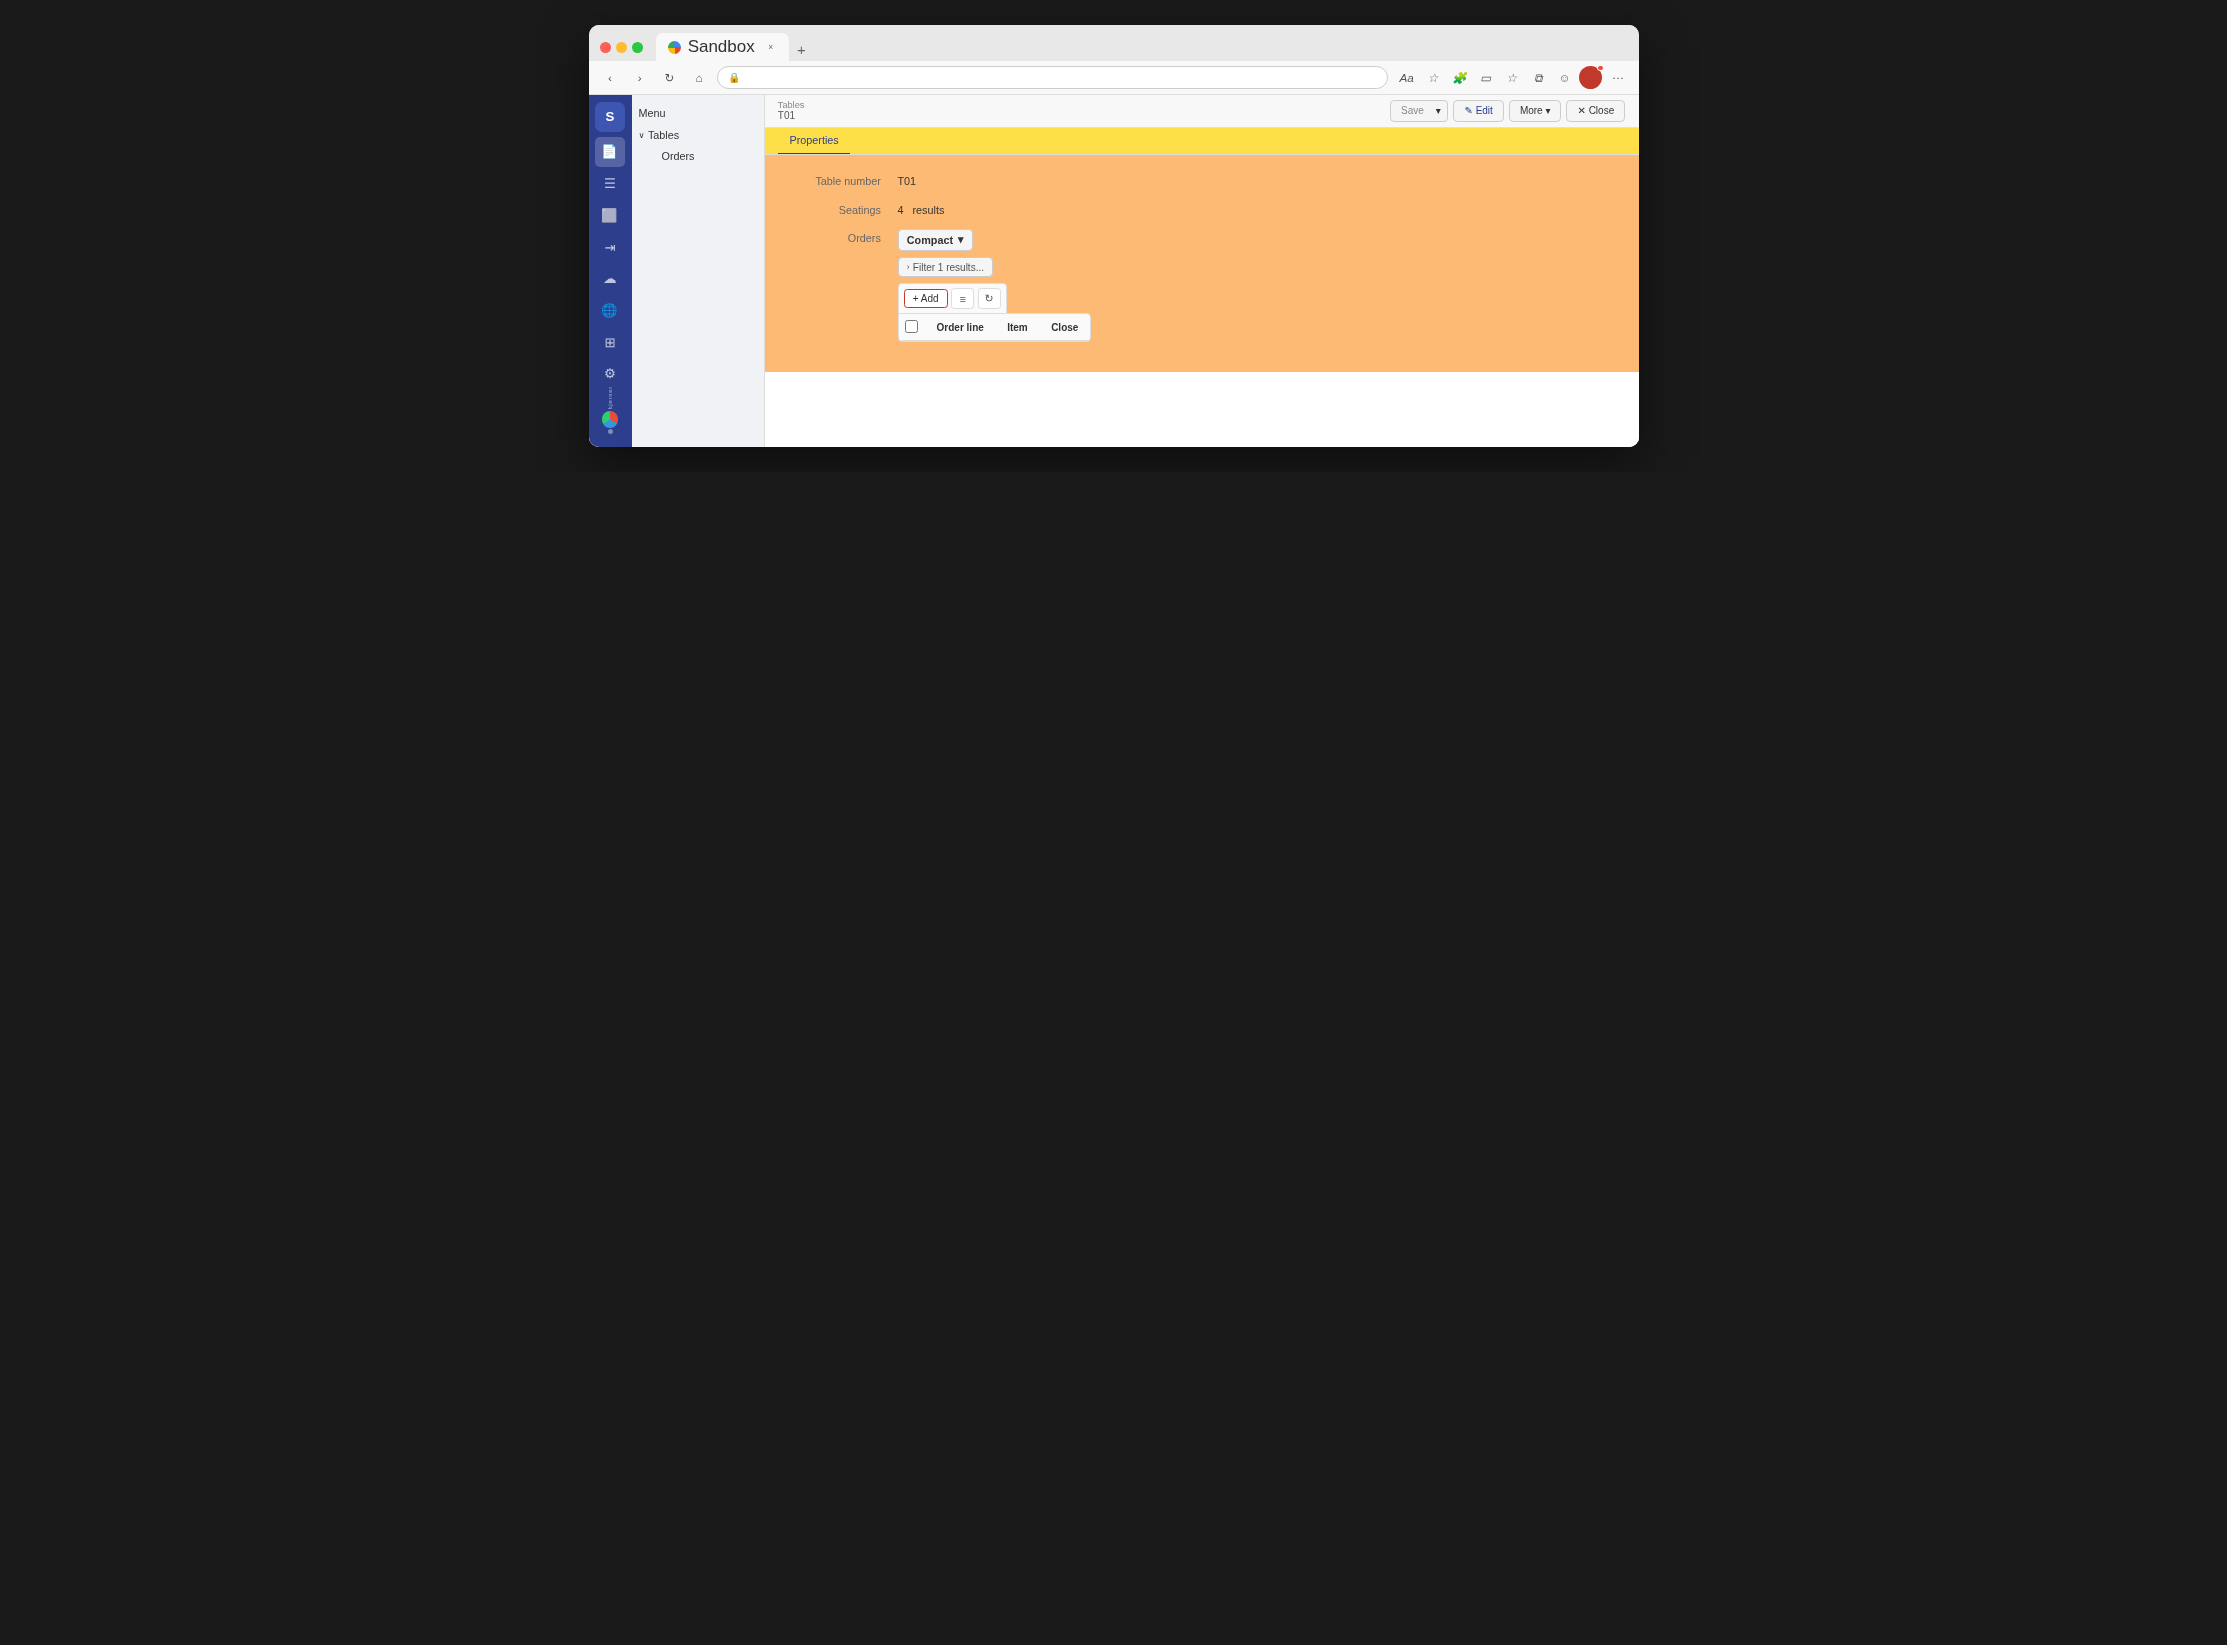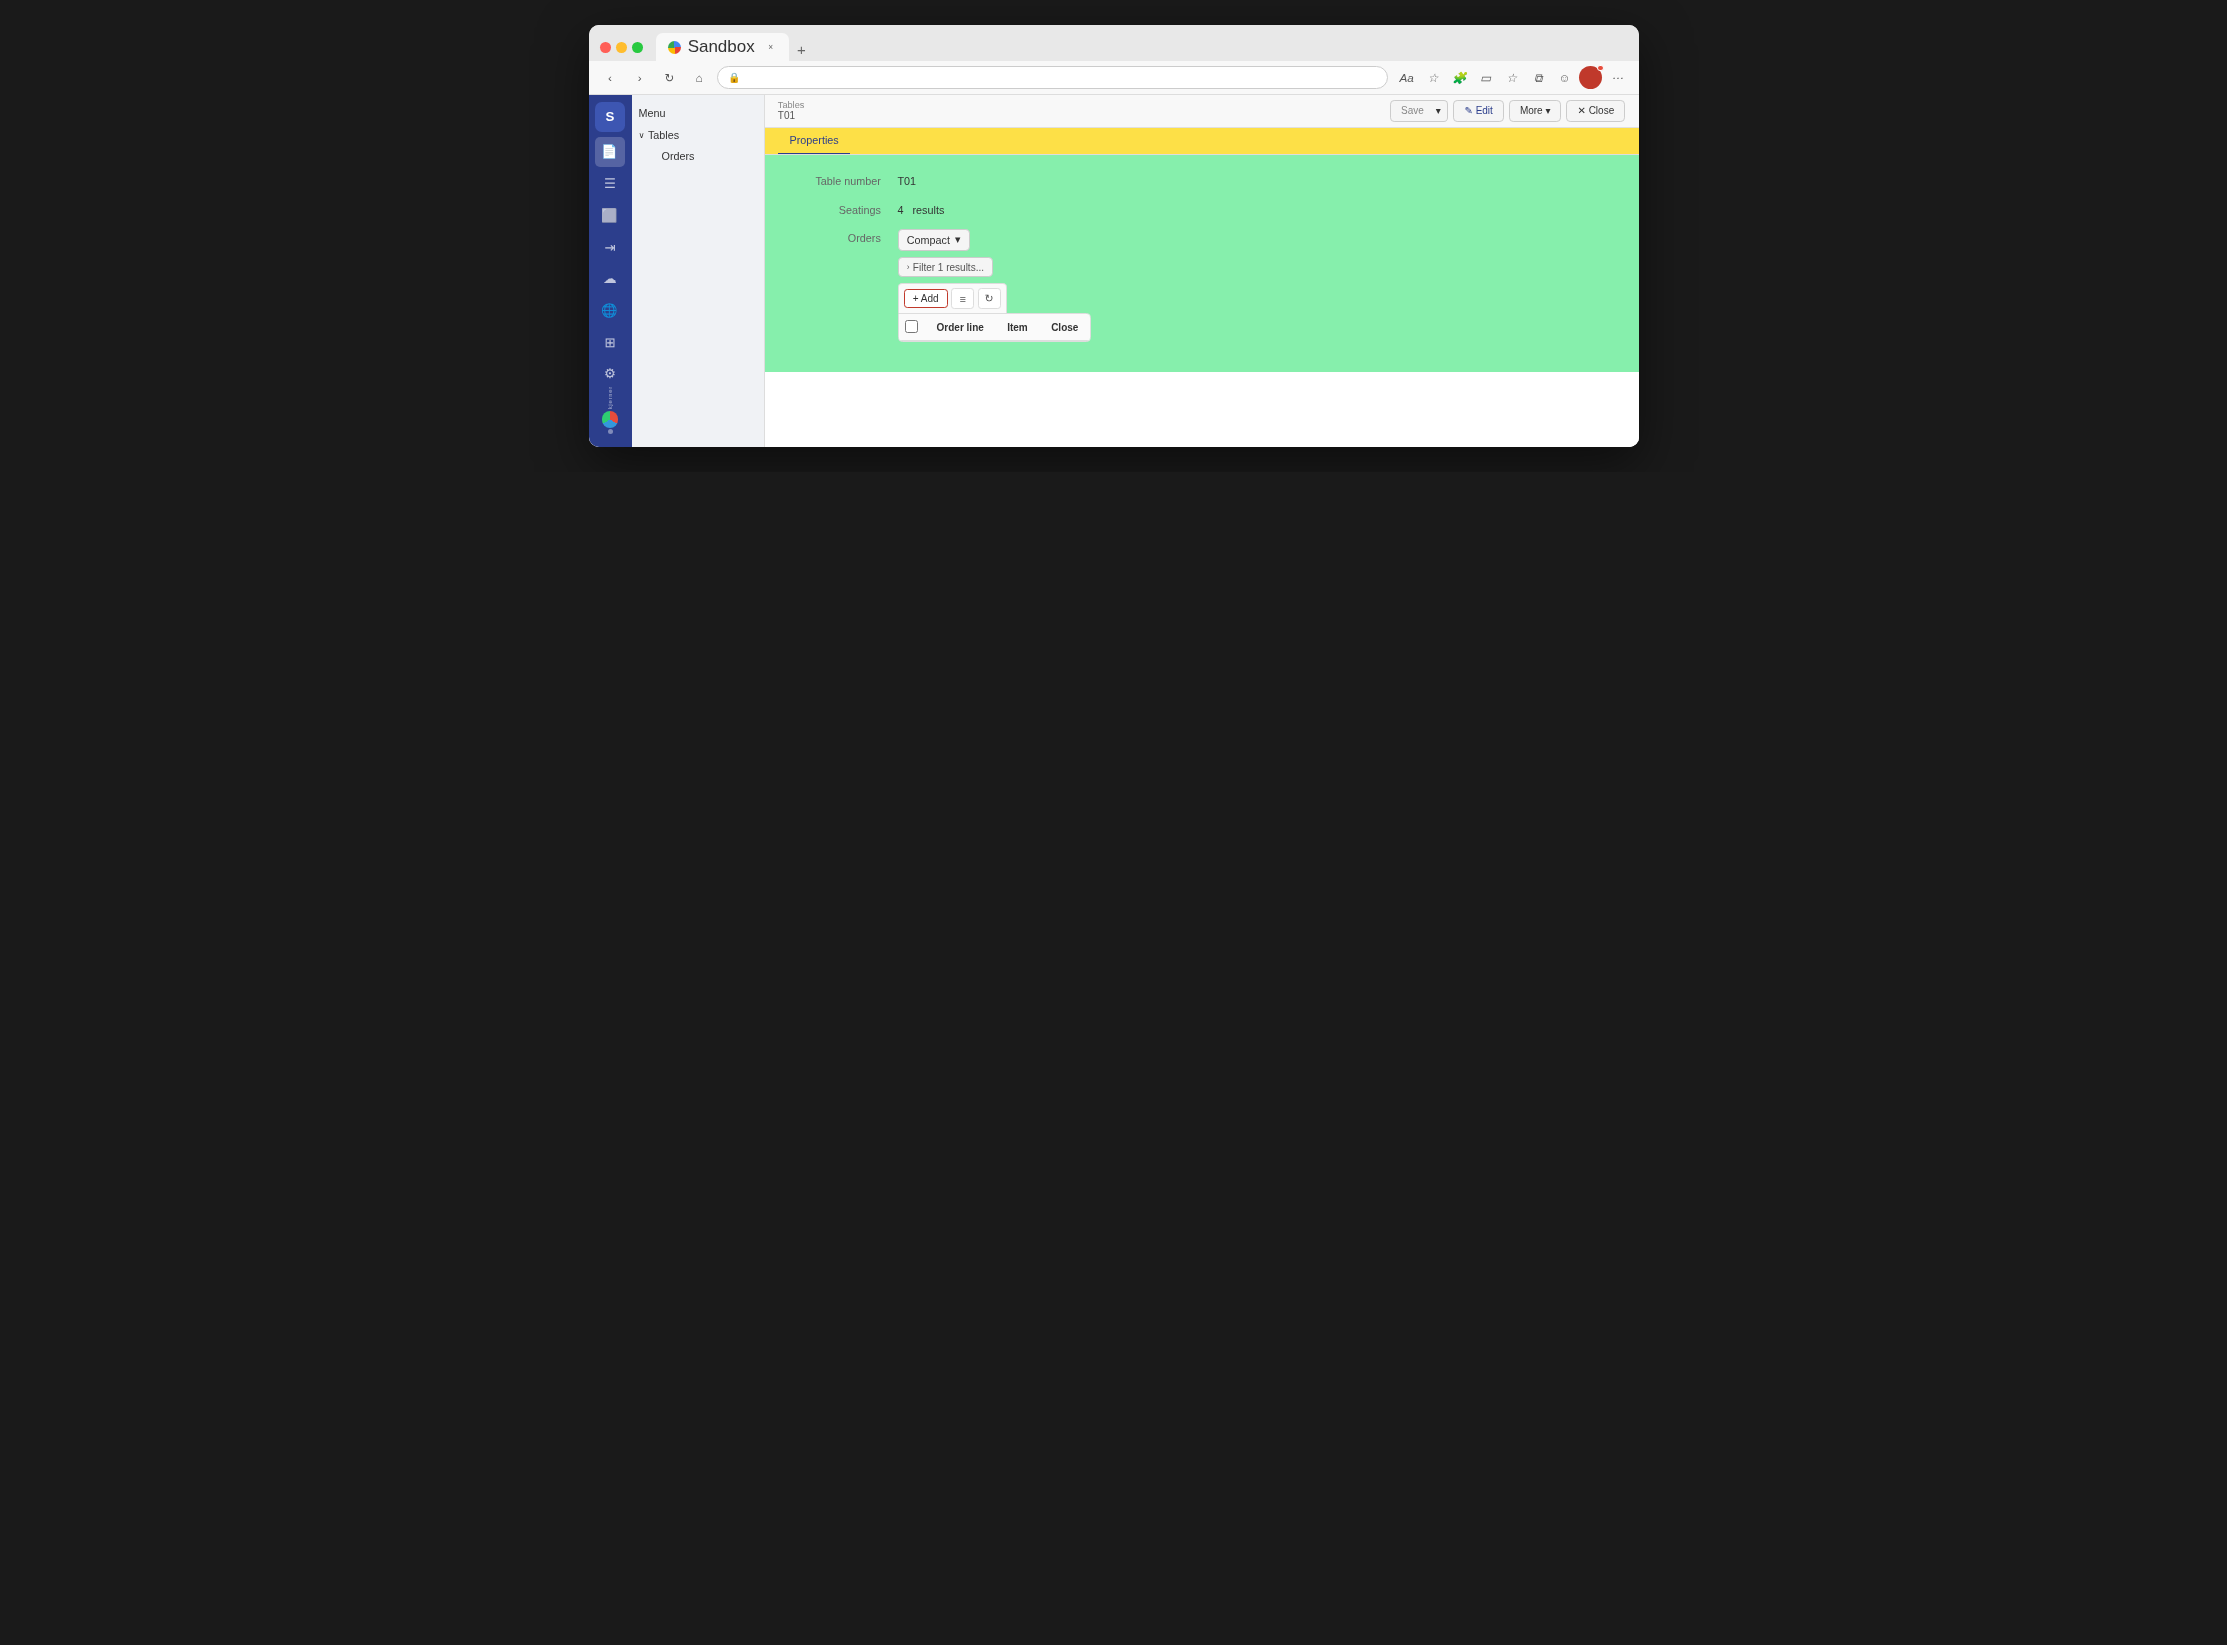--- a/index.html
+++ b/index.html
@@ -304,21 +304,21 @@
     }
     .content-tab.active {
       border-bottom: 1.7px solid #2c3e8c;
       color: #2c3e8c;
       font-weight: 500;
     }
 
     
     .form-body {
       padding: 16.7px 25px;
-      background: #86efac;
+      background: #fdba74;
     }
     .form-row {
       display: flex;
       margin-bottom: 13.3px;
       align-items: flex-start;
     }
     .form-label {
       width: 108px;
       text-align: right;
       padding-right: 16.7px;
@@ -346,20 +346,21 @@
       display: inline-flex;
       align-items: center;
       gap: 5px;
       padding: 3.3px 8.3px;
       border: 0.8px solid #ccc;
       border-radius: 4.2px;
       background: #f5f5f5;
       cursor: pointer;
       font-size: 10.8px;
       color: #333;
+      font-weight: bold;
     }
 
     
     .filter-row {
       display: flex;
       align-items: center;
       gap: 3.3px;
     }
     .filter-btn {
       display: inline-flex;

